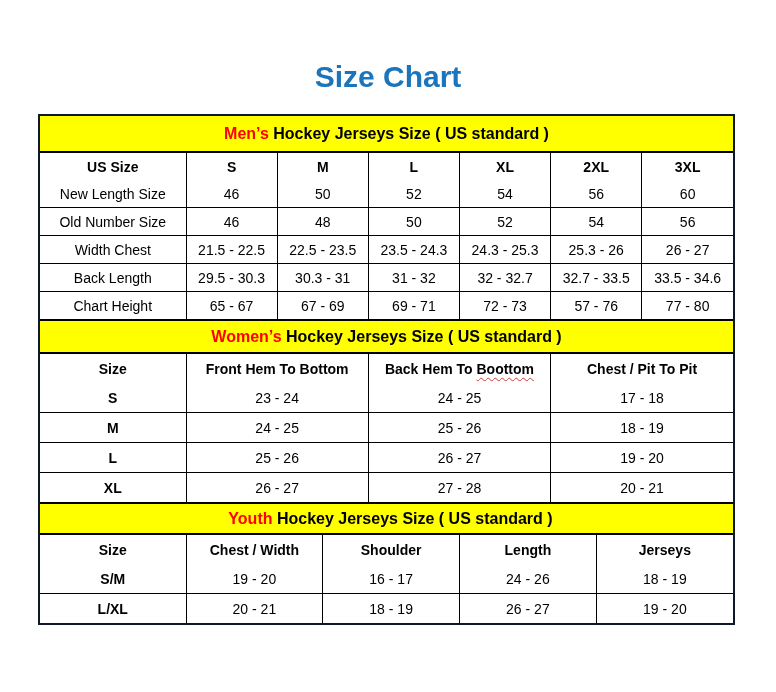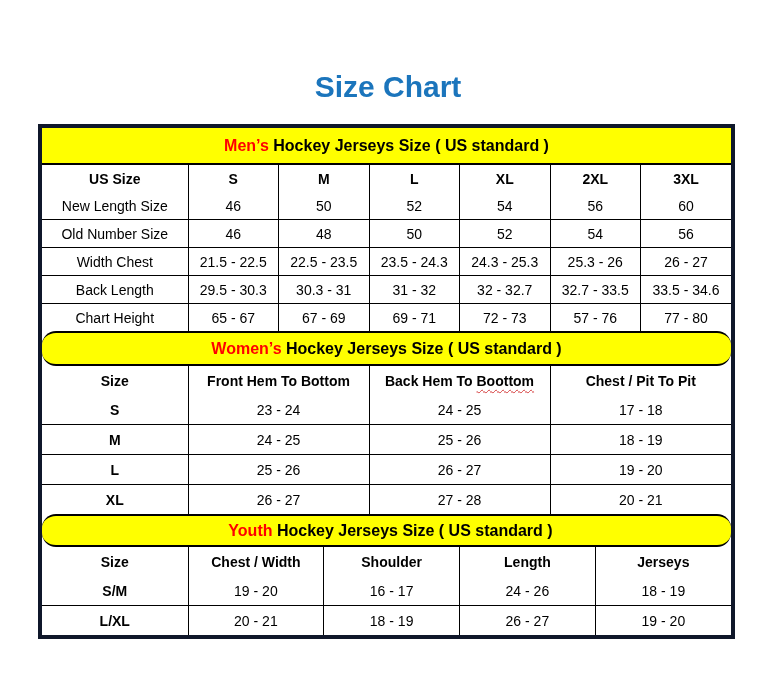--- a/index.html
+++ b/index.html
@@ -5,43 +5,43 @@
   html, body {
     margin: 0; padding: 0;
     width: 776px; height: 692px;
     background: #ffffff;
     font-family: "Liberation Sans", sans-serif;
     color: #000000;
     overflow: hidden;
   }
   .page { width: 776px; height: 692px; box-sizing: border-box; padding-top: 60px; }
   .title {
-    margin: 10px 0 21px 0;
+    margin: 0 0 21px 0;
     text-align: center;
     font-size: 30px;
     font-weight: 700;
     letter-spacing: 0px;
     line-height: 1.1;
   }
   .chart {
     margin-left: 38px;
     width: 697px;
     box-sizing: border-box;
-    border: 4px solid #0f172a;
+    border: 2px solid #0f172a;
     background: #ffffff;
   }
   .band {
     text-align: center;
     font-weight: 700;
     font-size: 16px;
     line-height: 35px;
     height: 35px;
     border-bottom: 2px solid #000000;
   }
-  .section:not(:first-child) .band { border-top: 2px solid #000000; border-radius: 14px; }
+  .section:not(:first-child) .band { border-top: 2px solid #000000; }
   .sec-womens .band { height: 31px; line-height: 31px; }
   .sec-youth  .band { height: 29px; line-height: 29px; }
   table {
     width: 100%;
     border-collapse: collapse;
     table-layout: fixed;
   }
   th, td {
     border-left: 1px solid #000000;
     border-top: 1px solid #000000;

